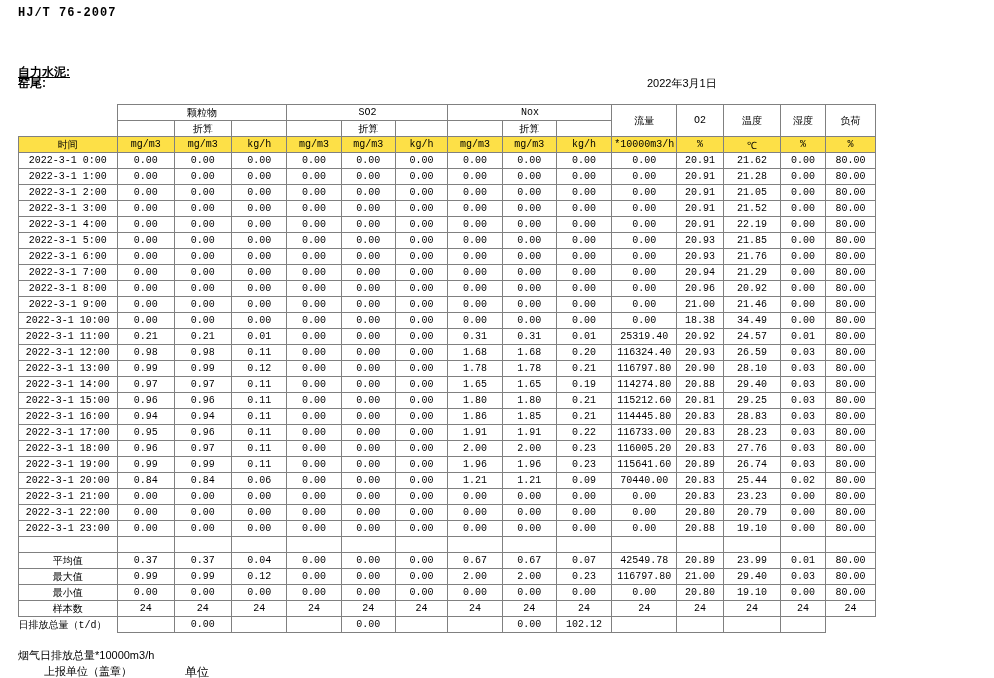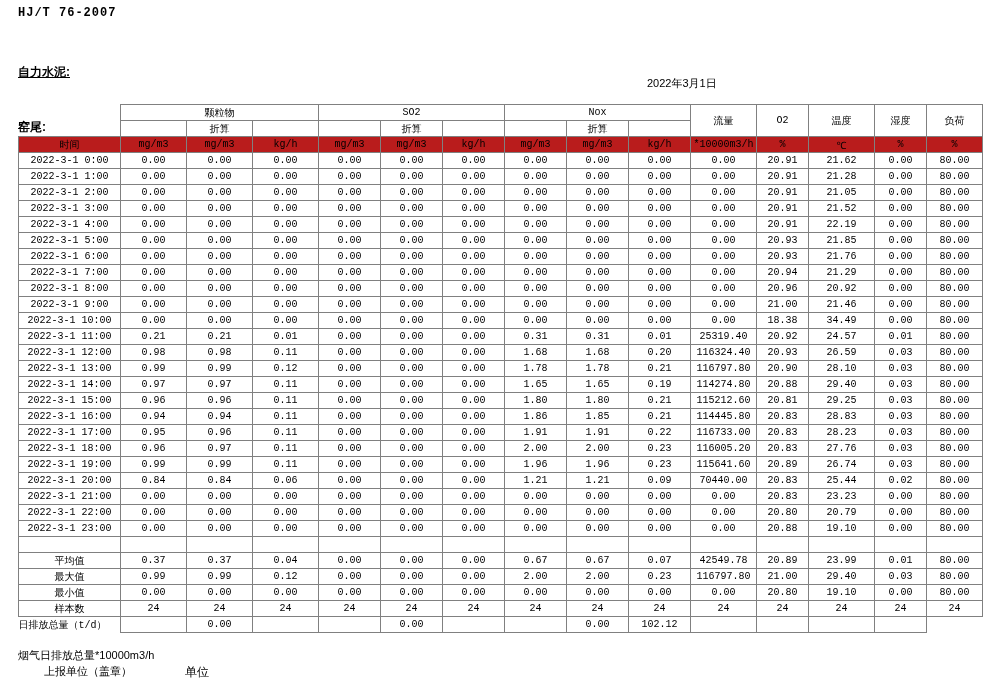--- a/index.html
+++ b/index.html
@@ -5,39 +5,39 @@
   * { box-sizing: border-box; }
   body {
     margin: 0;
     width: 994px;
     height: 678px;
     background: #ffffff;
     font-family: "Liberation Sans", sans-serif;
     color: #000000;
     overflow: hidden;
   }
-  .page { position: relative; width: 994px; height: 678px; padding-left: 11px; }
+  .page { position: relative; width: 876px; height: 678px; padding-left: 11px; }
 
   .std-code {
     position: absolute; left: 18px; top: 6px;
     font-family: "Liberation Mono", monospace;
     font-size: 12px; font-weight: bold; letter-spacing: 1px;
   }
   .doc-title {
     position: absolute; left: 0; top: 26px; width: 994px;
     text-align: center; font-size: 14px; font-weight: bold;
     letter-spacing: 1px;
   }
   .company {
     position: absolute; left: 18px; top: 64px;
     font-size: 12px; font-weight: bold; text-decoration: underline;
   }
   .kiln {
     position: absolute; left: 18px; top: 75px;
-    font-size: 12px; font-weight: bold; margin-top: 44px;
+    font-size: 12px; font-weight: bold;
   }
   .report-date {
     position: absolute; left: 647px; top: 76px;
     font-size: 11px;
   }
 
   table.report {
     position: absolute; left: 18px; top: 104px;
     border-collapse: collapse;
     table-layout: fixed;
@@ -51,21 +51,21 @@
     vertical-align: middle;
     font-weight: normal;
     font-size: 10px;
     font-family: "Liberation Mono", monospace;
     white-space: nowrap;
     overflow: hidden;
   }
   table.report td.num { text-align: center; }
   .grp-head { font-family: "Liberation Sans", sans-serif; font-size: 11px; }
   .hdr-green { background: #ddf5e2; }
-  .unit-row td { background: #b91c1c; font-size: 10px; }
+  .unit-row td { background: #fde047; font-size: 10px; }
   .time-cell { text-align: center; }
   .lbl { font-family: "Liberation Sans", sans-serif; font-size: 11px; }
   .blank-row td { height: 12px; border-left: 1px solid #808080; border-right: 1px solid #808080; border-top: 1px solid #808080; border-bottom: 1px solid #808080;}
   .no-border { border: none !important; }
 
   .footer-1 {
     position: absolute; left: 18px; top: 648px; font-size: 11px;
   }
   .footer-2 {
     position: absolute; left: 18px; top: 664px; font-size: 11px; margin-left: 26px;

